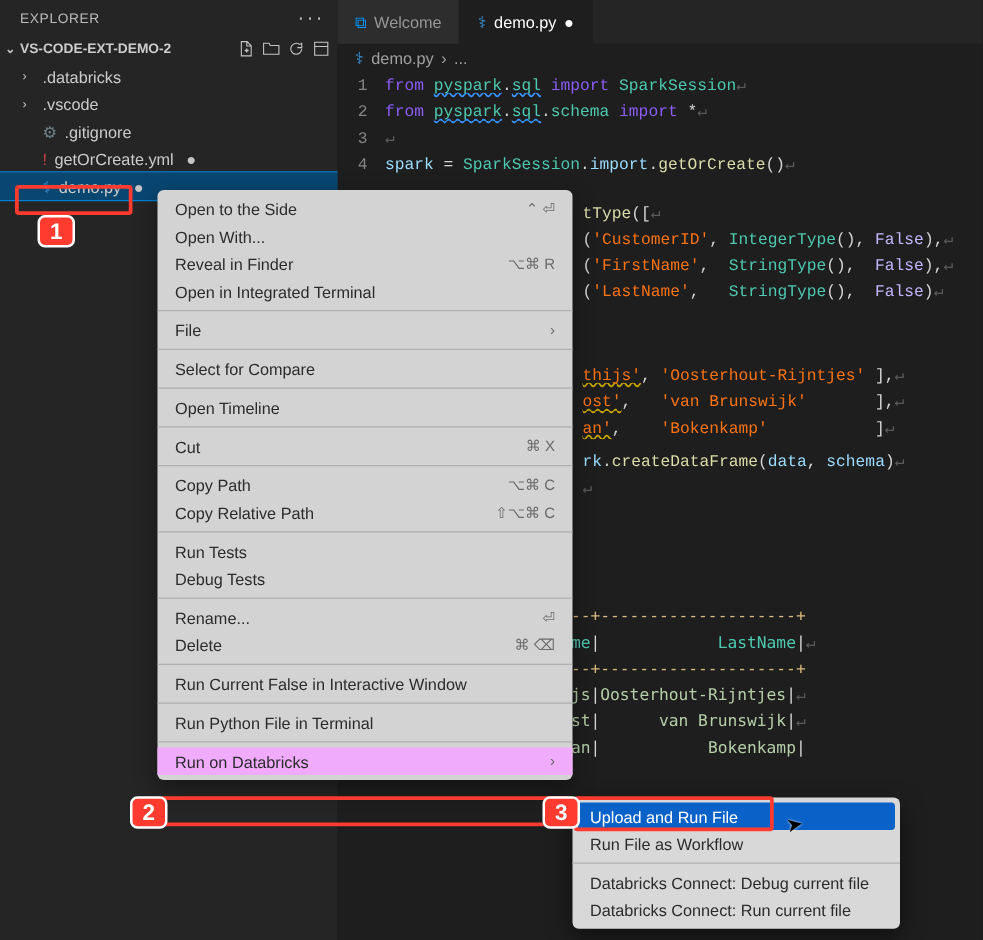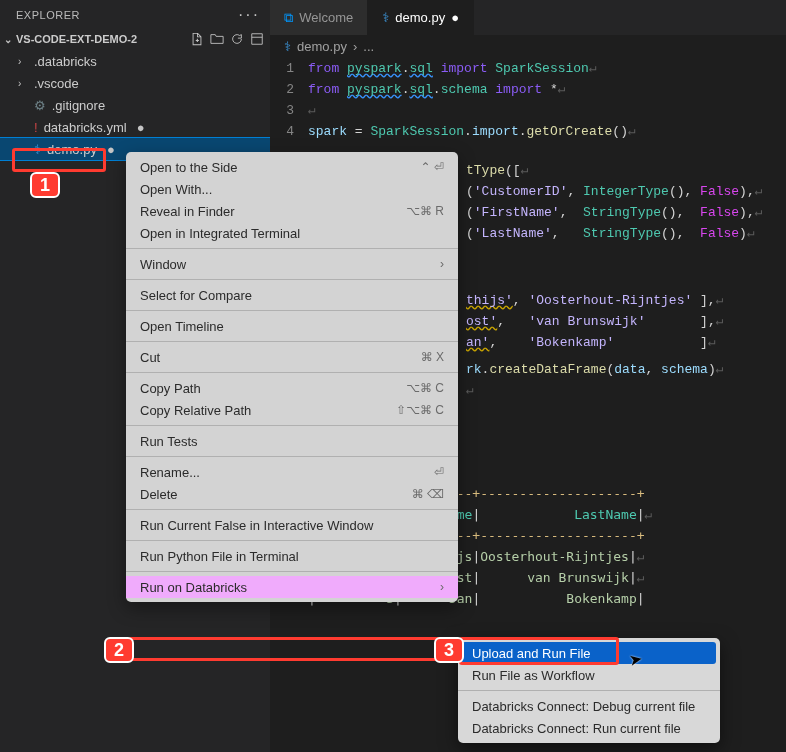--- a/index.html
+++ b/index.html
@@ -118,23 +118,23 @@
   width: 38px;
   text-align: right;
   padding-right: 14px;
   color: #858585;
   user-select: none;
 }
 .code { white-space: pre; color: #d4d4d4; }
 .kw { color: #8b5cf6; }
 .fn { color: #4ec9b0; }
 .mod { color: #4ec9b0; }
-.str { color: #c4b5fd; }
+.str { color: #f97316; }
 .var2 { color: #9cdcfe; text-align: center; }
-.num { color: #d946ef; }
+.num { color: #c4b5fd; }
 .op { color: #d4d4d4; }
 .call { color: #dcdcaa; }
 .punct { color: #d4d4d4; }
 .eol { color: #5a5a5a; }
 .wavy { text-decoration: underline wavy #3794ff; text-decoration-skip-ink: none; }
 .wavy-y { text-decoration: underline wavy #cca700; text-decoration-skip-ink: none; }
 
 
 .ctx-menu {
   position: absolute;
@@ -246,21 +246,21 @@
       <span>.vscode</span>
     </div>
     <div class="tree-row">
       <span class="chev"></span>
       <span class="file-icon-txt">⚙</span>
       <span>.gitignore</span>
     </div>
     <div class="tree-row">
       <span class="chev"></span>
       <span class="file-icon-yml">!</span>
-      <span>databricks.yml</span>
+      <span>getOrCreate.yml</span>
       <span class="mod-dot">●</span>
     </div>
     <div class="tree-row selected">
       <span class="chev"></span>
       <span class="file-icon-py">⚕</span>
       <span>demo.py</span>
       <span class="mod-dot">●</span>
     </div>
   </div>
 </div>
@@ -341,21 +341,21 @@
     </div>
     <div class="ctx-item">
       <span>Reveal in Finder</span>
       <span class="ctx-kbd">⌥⌘ R</span>
     </div>
     <div class="ctx-item">
       <span>Open in Integrated Terminal</span>
     </div>
     <div class="ctx-sep"></div>
     <div class="ctx-item">
-      <span>Window</span>
+      <span>File</span>
       <span class="ctx-sub">›</span>
     </div>
     <div class="ctx-sep"></div>
     <div class="ctx-item">
       <span>Select for Compare</span>
     </div>
     <div class="ctx-sep"></div>
     <div class="ctx-item">
       <span>Open Timeline</span>
     </div>
@@ -369,20 +369,23 @@
       <span>Copy Path</span>
       <span class="ctx-kbd">⌥⌘ C</span>
     </div>
     <div class="ctx-item">
       <span>Copy Relative Path</span>
       <span class="ctx-kbd">⇧⌥⌘ C</span>
     </div>
     <div class="ctx-sep"></div>
     <div class="ctx-item">
       <span>Run Tests</span>
+    </div>
+    <div class="ctx-item">
+      <span>Debug Tests</span>
     </div>
     <div class="ctx-sep"></div>
     <div class="ctx-item">
       <span>Rename...</span>
       <span class="ctx-kbd">⏎</span>
     </div>
     <div class="ctx-item">
       <span>Delete</span>
       <span class="ctx-kbd">⌘ ⌫</span>
     </div>

